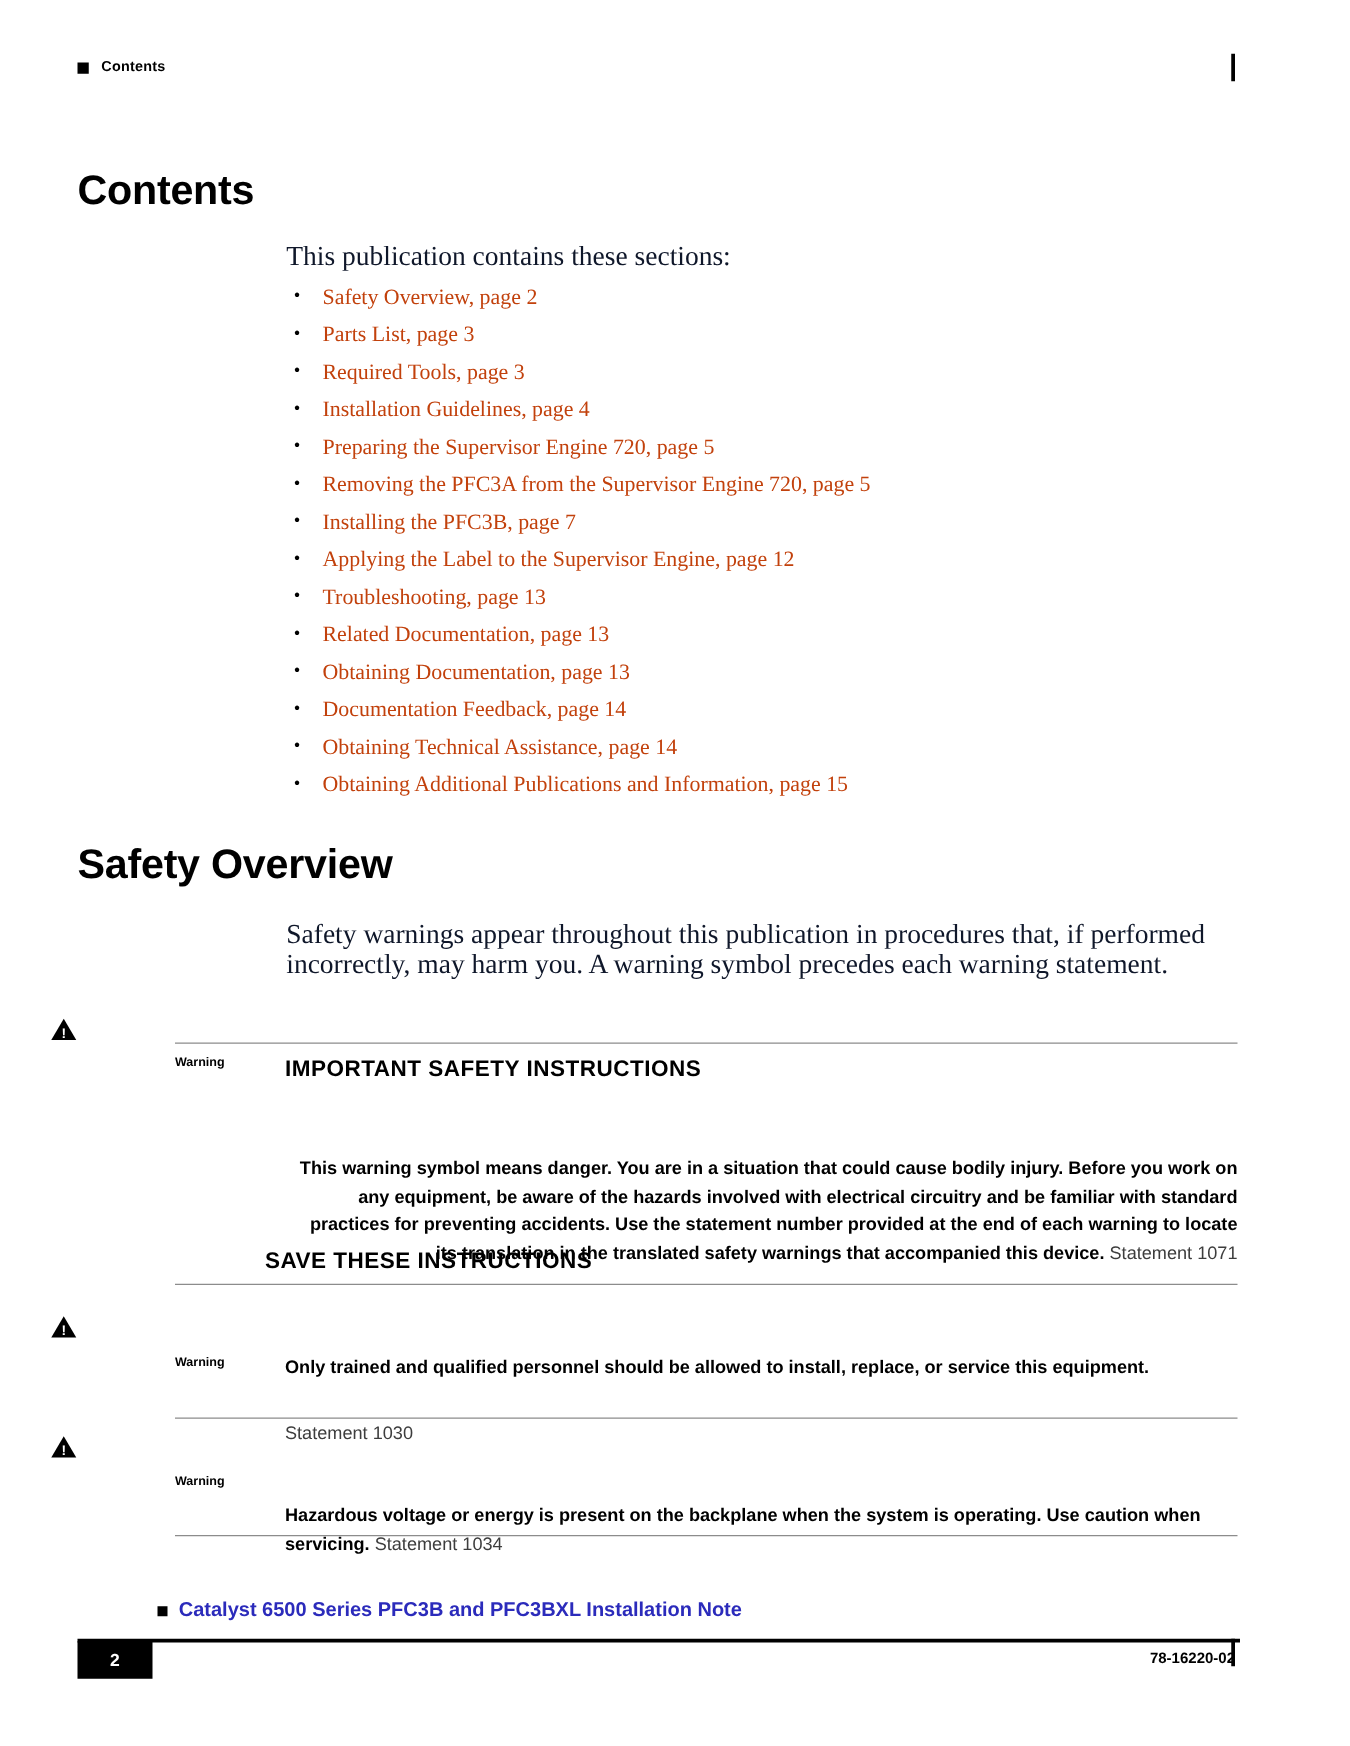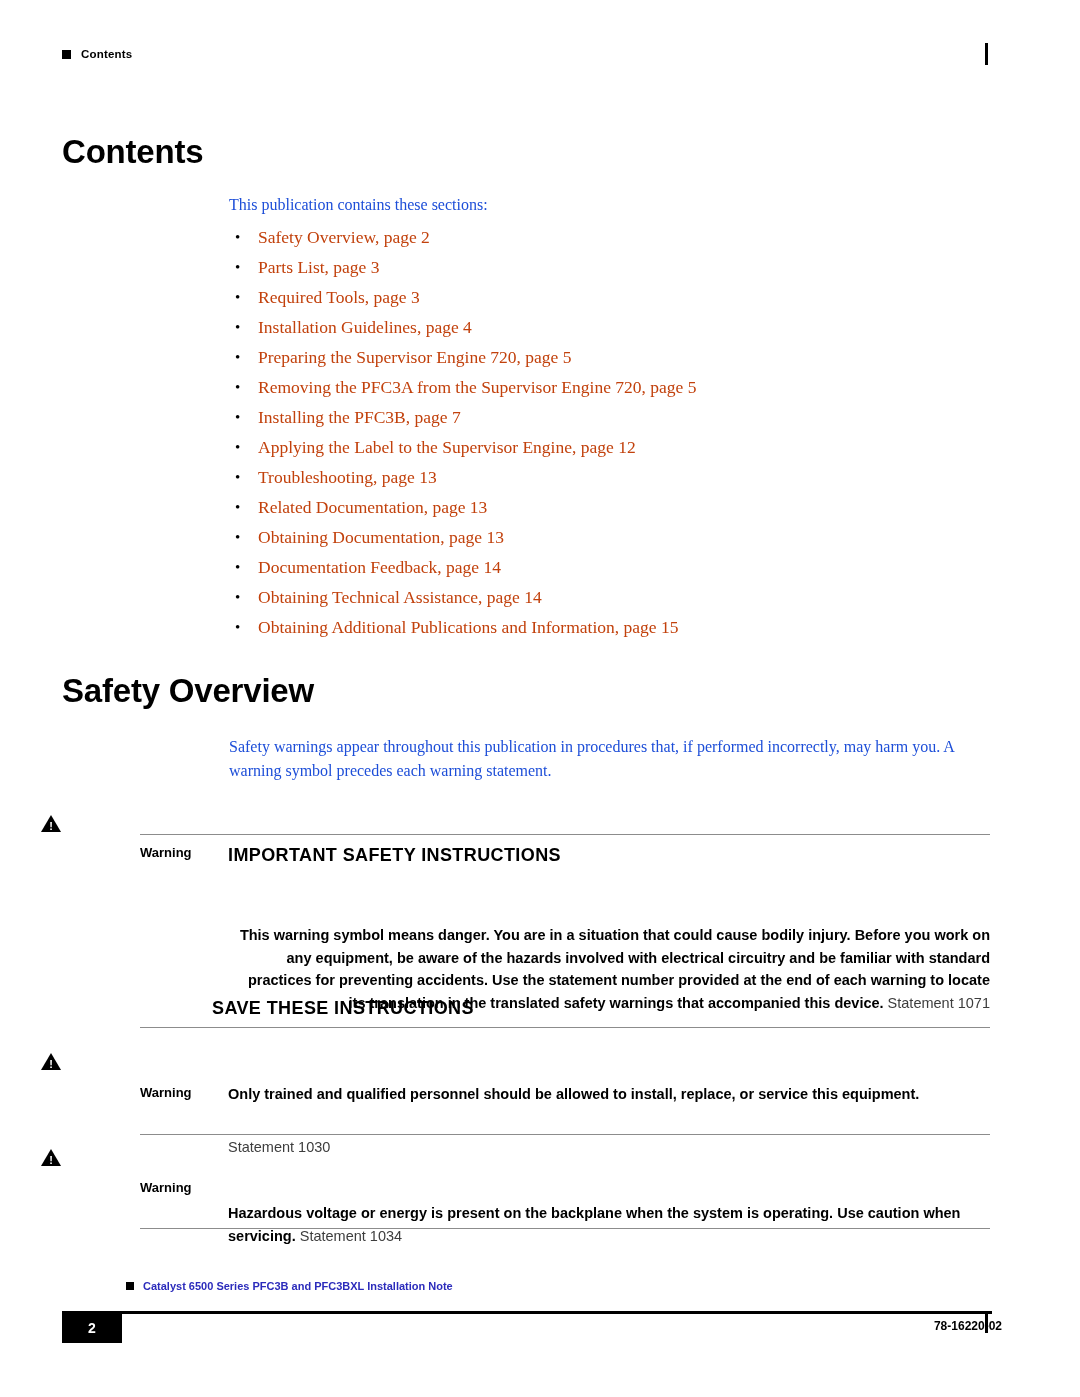--- a/index.html
+++ b/index.html
@@ -62,23 +62,23 @@
     letter-spacing: -0.2px;
     color: #000;
   }
   #contents-title { top: 133px; left: 62px; }
   #safety-title  { top: 672px; left: 62px; }
 
   
   .body-para {
     position: absolute;
     font-family: "Liberation Serif", serif;
-    font-size: 16px;
+    font-size: 22px;
     line-height: 24px;
-    color: #1d4ed8;
+    color: #0f172a;
   }
   #intro-para { top: 193px; left: 229px; width: 700px; }
   #safety-para {
     top: 735px; left: 229px; width: 760px;
   }
 
   
   .toc-list {
     position: absolute;
     top: 222px;
@@ -120,21 +120,21 @@
     left: 40px;
     width: 22px;
     height: 19px;
   }
   .warn-label {
     position: absolute;
     left: 0px;
     width: 80px;
     font-family: "Liberation Sans", sans-serif;
     font-weight: bold;
-    font-size: 13px;
+    font-size: 10px;
     color: #000;
   }
   .warn-body {
     position: absolute;
     left: 88px;
     width: 762px;
     font-family: "Liberation Sans", sans-serif;
     font-size: 14.5px;
     line-height: 22.5px;
     color: #000;
@@ -182,36 +182,36 @@
     display: flex;
     align-items: center;
     justify-content: center;
   }
   .footer-doc {
     position: absolute;
     left: 126px;
     top: 1280px;
     font-family: "Liberation Sans", sans-serif;
     font-weight: bold;
-    font-size: 11px;
+    font-size: 16px;
     display: flex;
     align-items: center;
     justify-content: flex-end;
   }
   .footer-square {
     width: 8px;
     height: 8px;
     background: #000;
     margin-right: 9px;
     flex: none;
   }
   .footer-doc-text { color: #2b2bbb; }
   .footer-partno {
     position: absolute;
-    right: 78px;
+    right: 92px;
     top: 1319px;
     font-family: "Liberation Sans", sans-serif;
     font-weight: bold;
     font-size: 12px;
   }
 </style>
 </head>
 <body>
 
 <div class="page">

